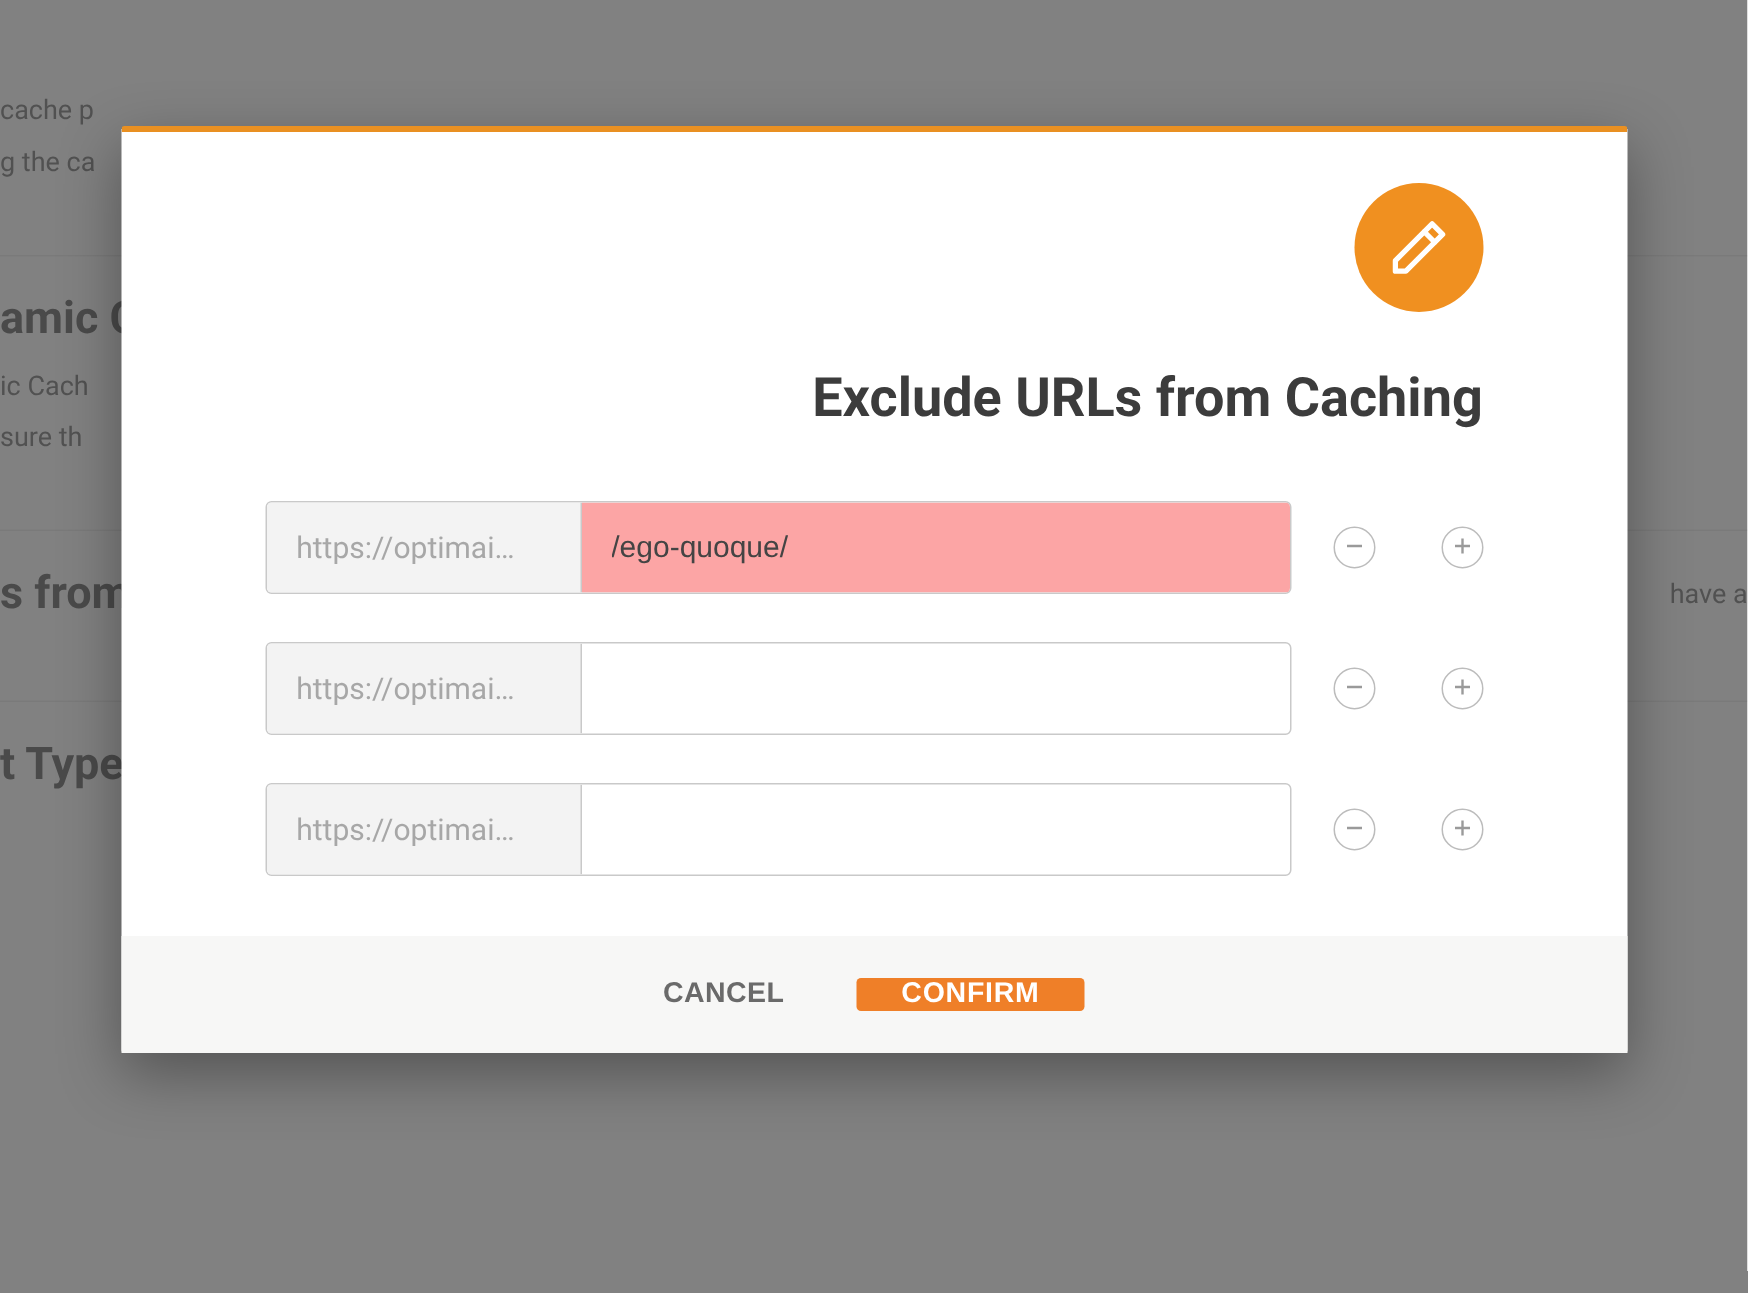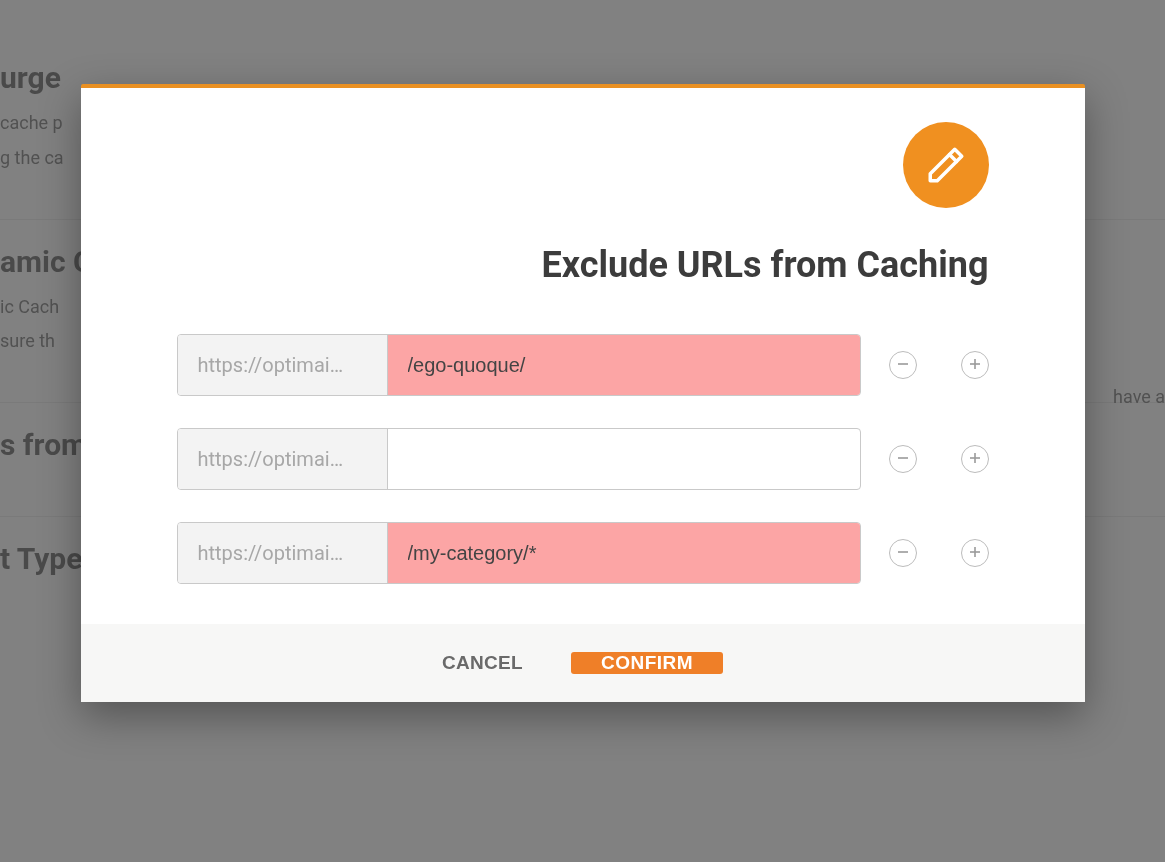--- a/index.html
+++ b/index.html
@@ -165,21 +165,20 @@
     padding: 0 30px;
     border-radius: 3px;
     cursor: pointer;
   }
 </style>
 </head>
 <body>
 
 <div class="bg">
   <div class="bg-section" style="padding-top:60px;">
-    <h2>urge</h2>
     <p>cache p</p>
     <p>g the ca</p>
   </div>
   <div class="bg-section">
     <h2>amic C</h2>
     <p>ic Cach</p>
     <p>sure th</p>
   </div>
   <div class="bg-section">
     <h2>s from</h2>
@@ -248,21 +247,20 @@
                     <line x1="6" y1="1" x2="6" y2="11"></line>
                   </svg>
               </span>
             </button>
           </div>
         </div>
 
         <div class="row">
           <div class="field">
             <div class="prefix">https://optimai…</div>
-            <input class="url-input" type="text" value="/my-category/*" style="">
           </div>
           <div class="row-actions">
             <button class="round-btn" aria-label="remove">
               <span>
                 <svg viewBox="0 0 12 12">
                     <line x1="1" y1="6" x2="11" y2="6"></line>
                   </svg>
               </span>
             </button>
             <button class="round-btn" aria-label="add">

